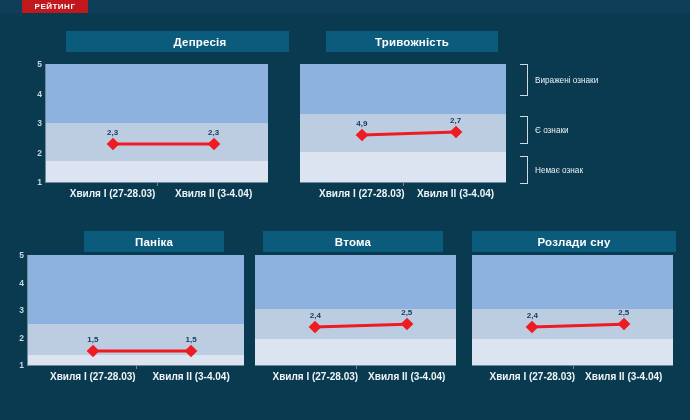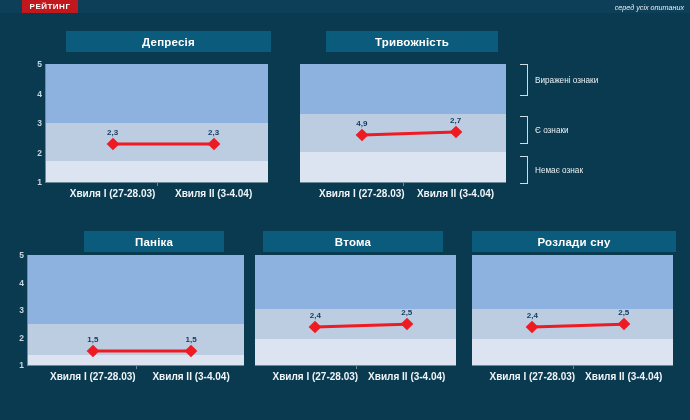--- a/index.html
+++ b/index.html
@@ -19,21 +19,21 @@
   
   #brand-bar {
     position: absolute;
     left: 0; top: 0;
     width: 690px; height: 13px;
     background: #0d4058;
   }
   #brand-badge {
     position: absolute;
     left: 22px; top: 0px;
-    width: 56px; height: 13px;
+    width: 66px; height: 13px;
     background: #c0181c;
     color: #ffffff;
     font-size: 8px;
     font-weight: bold;
     letter-spacing: .5px;
     display: flex;
     align-items: center;
     justify-content: center;
     line-height: 1;
   }
@@ -149,26 +149,25 @@
 </style>
 </head>
 <body>
 
 <div id="stage">
 
   <div id="brand-bar"></div>
   <div id="brand-badge">РЕЙТИНГ</div>
 
   <div id="note">
-    <div>серед усіх опитаних</div>
   </div>
 
   <div id="charts">
       <div class="panel" style="left: 24px; top: 31px;">
-        <div class="panel-title" style="left: 42px; width: 205px;">Депресія</div>
+        <div class="panel-title" style="left: 42px; width: 178px; padding-left: 45px;">Депресія</div>
         <div class="plot-wrap" style="left: 22px; top: 33px; width: 222px; height: 118px;">
           <div class="axis-labels" style="left: -16px; width: 14px;">
             <span style="top: 118px;">1</span>
             <span style="top: 88.5px;">2</span>
             <span style="top: 59px;">3</span>
             <span style="top: 29.5px;">4</span>
             <span style="top: 0px;">5</span>
           </div>
           <div class="axis-line" style="left: -1px; top: 0px; width: 1px; height: 118px;"></div>
           <div class="plot" style="left: 0px; top: 0px; width: 222px; height: 118px;">

